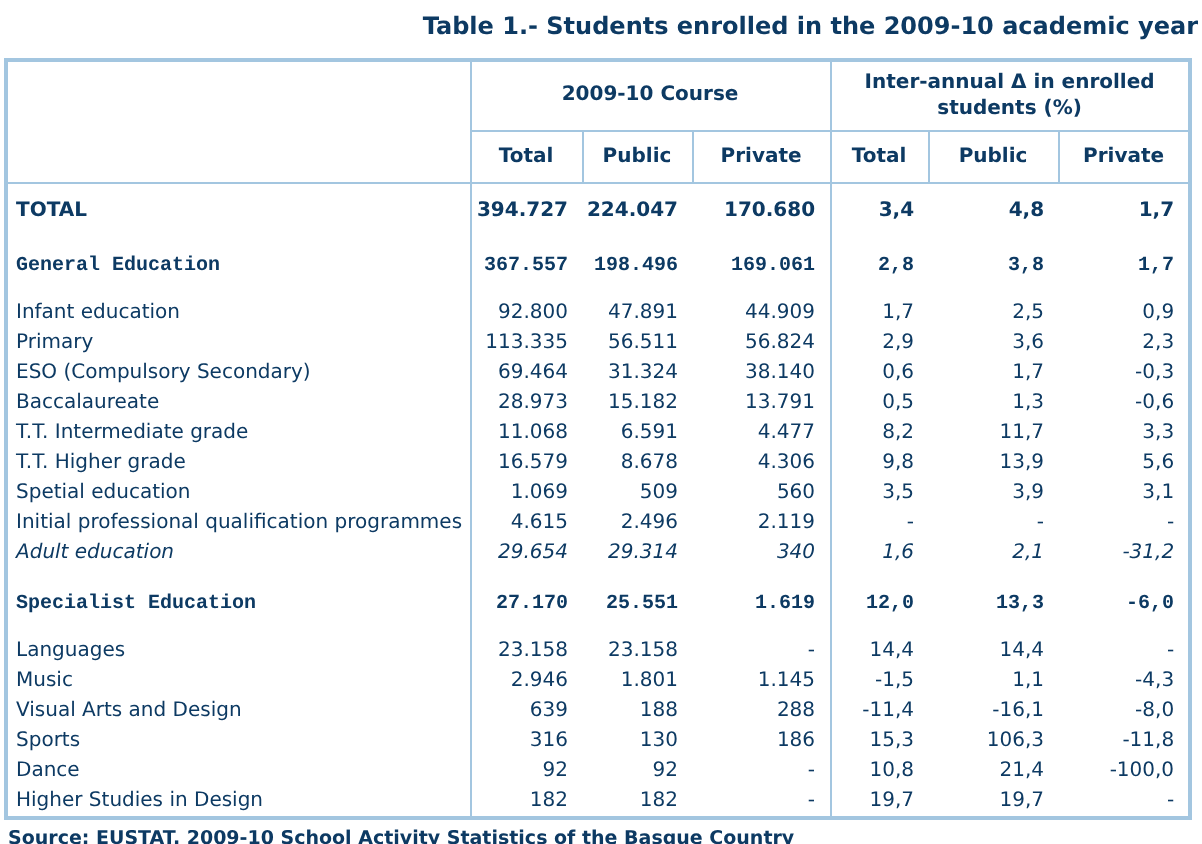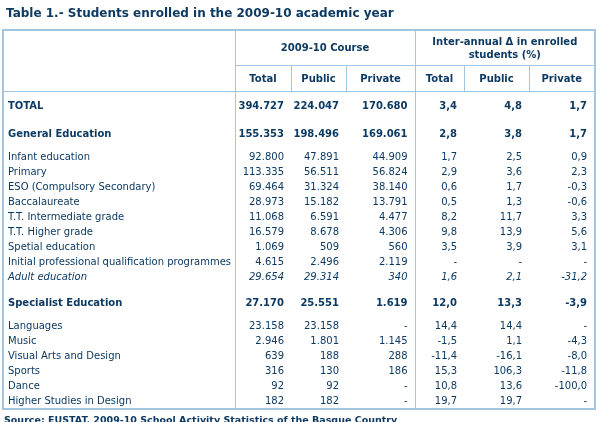--- a/index.html
+++ b/index.html
@@ -20,20 +20,21 @@
     overflow: hidden;
     background: #ffffff;
   }
   .title {
     font-size: 12px;
     font-weight: bold;
     color: var(--navy);
     padding-left: 4px;
     margin-bottom: 9px;
     white-space: nowrap;
+    text-align: right;
   }
   table.enrollment {
     border-collapse: collapse;
     table-layout: fixed;
     width: 476px;
     border: 2px solid var(--bd);
   }
   col.c-label   { width: 232px; }
   col.c-total   { width: 56px; }
   col.c-public  { width: 55px; }
@@ -79,21 +80,21 @@
   tbody td.lbl {
     text-align: left;
     padding-left: 4px;
     border-right: 1px solid var(--bd);
   }
   tbody td.val { text-align: right; padding-right: 7px; }
   tbody td.val.c2 { border-right: 1px solid var(--bd); }
 
   tr.indent td.lbl { }
   tr.total td   { font-weight: bold; padding-top: 6px; padding-bottom: 8px; }
-  tr.section td { font-weight: bold; padding-top: 5px; padding-bottom: 8px; }
+  tr.section td { font-weight: bold; padding-top: 5px; padding-bottom: 8px; font-family: Liberation Mono, monospace; }
   tr.gap-after td { padding-bottom: 6px; font-style: italic; }
 
   .source {
     font-size: 9.5px;
     font-weight: bold;
     color: var(--navy);
     padding-left: 2px;
     margin-top: 4px;
     white-space: nowrap;
   }
@@ -135,21 +136,21 @@
           <td class="lbl">TOTAL</td>
           <td class="val c0">394.727</td>
           <td class="val c1">224.047</td>
           <td class="val c2">170.680</td>
           <td class="val c3">3,4</td>
           <td class="val c4">4,8</td>
           <td class="val c5">1,7</td>
         </tr>
         <tr class="section">
           <td class="lbl">General Education</td>
-          <td class="val c0">155.353</td>
+          <td class="val c0">367.557</td>
           <td class="val c1">198.496</td>
           <td class="val c2">169.061</td>
           <td class="val c3">2,8</td>
           <td class="val c4">3,8</td>
           <td class="val c5">1,7</td>
         </tr>
         <tr class="indent">
           <td class="lbl">Infant education</td>
           <td class="val c0">92.800</td>
           <td class="val c1">47.891</td>
@@ -230,21 +231,21 @@
           <td class="val c4">2,1</td>
           <td class="val c5">-31,2</td>
         </tr>
         <tr class="section">
           <td class="lbl">Specialist Education</td>
           <td class="val c0">27.170</td>
           <td class="val c1">25.551</td>
           <td class="val c2">1.619</td>
           <td class="val c3">12,0</td>
           <td class="val c4">13,3</td>
-          <td class="val c5">-3,9</td>
+          <td class="val c5">-6,0</td>
         </tr>
         <tr class="indent">
           <td class="lbl">Languages</td>
           <td class="val c0">23.158</td>
           <td class="val c1">23.158</td>
           <td class="val c2">-</td>
           <td class="val c3">14,4</td>
           <td class="val c4">14,4</td>
           <td class="val c5">-</td>
         </tr>
@@ -274,21 +275,21 @@
           <td class="val c3">15,3</td>
           <td class="val c4">106,3</td>
           <td class="val c5">-11,8</td>
         </tr>
         <tr class="indent">
           <td class="lbl">Dance</td>
           <td class="val c0">92</td>
           <td class="val c1">92</td>
           <td class="val c2">-</td>
           <td class="val c3">10,8</td>
-          <td class="val c4">13,6</td>
+          <td class="val c4">21,4</td>
           <td class="val c5">-100,0</td>
         </tr>
         <tr class="indent">
           <td class="lbl">Higher Studies in Design</td>
           <td class="val c0">182</td>
           <td class="val c1">182</td>
           <td class="val c2">-</td>
           <td class="val c3">19,7</td>
           <td class="val c4">19,7</td>
           <td class="val c5">-</td>

